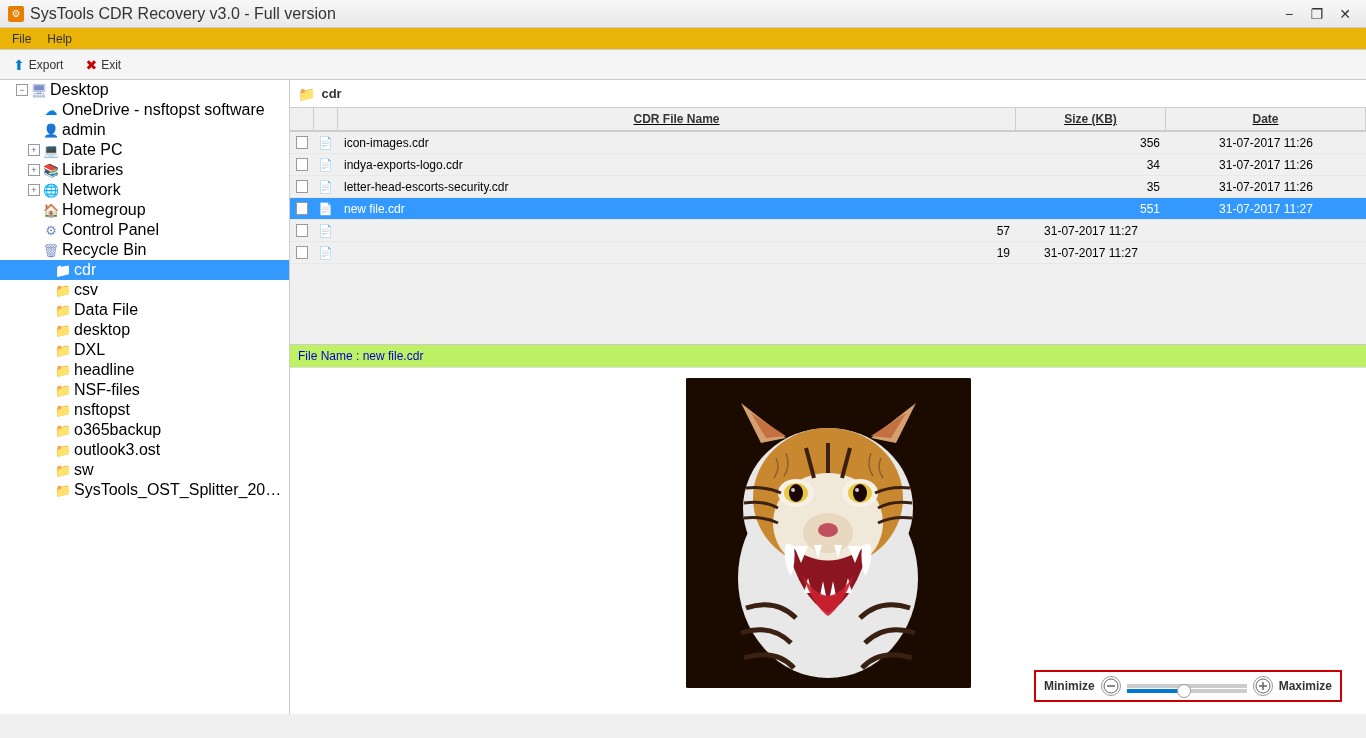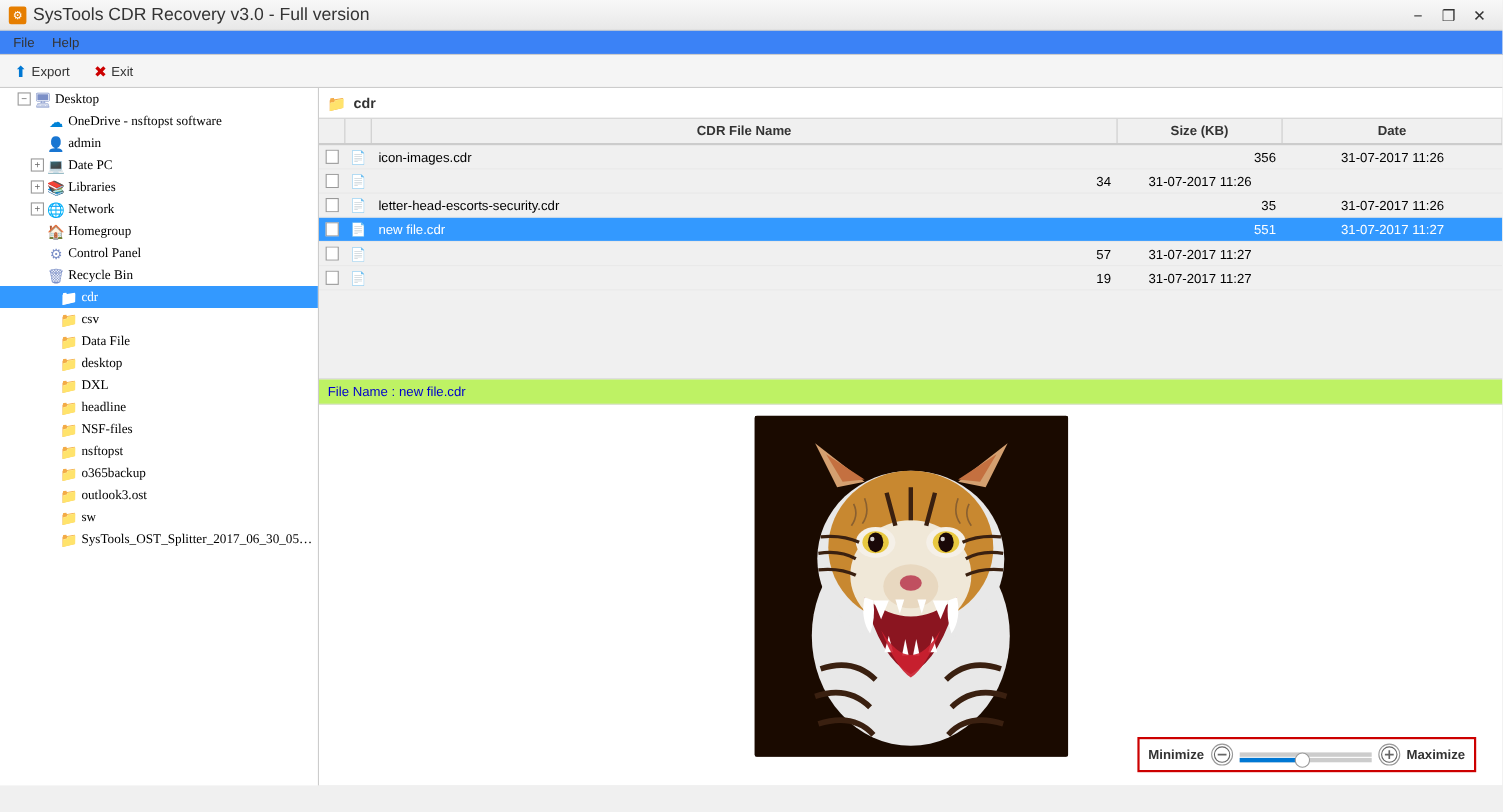--- a/index.html
+++ b/index.html
@@ -17,21 +17,21 @@
       background: linear-gradient(to bottom, #f8f8f8, #e8e8e8);
     }
     .title-bar-left { display: flex; align-items: center; gap: 6px; }
     .title-bar-icon { width: 16px; height: 16px; background: #e67e00; border-radius: 2px; display: flex; align-items: center; justify-content: center; font-size: 10px; color: white; }
     .title-bar-text { font-size: 16px; color: #333; }
     .title-bar-controls { display: flex; gap: 2px; }
     .title-btn { width: 26px; height: 20px; border: none; background: transparent; cursor: pointer; font-size: 14px; display: flex; align-items: center; justify-content: center; color: #333; }
 
     
     .menu-bar {
-      background: #3b82f6;
+      background: #eab308;
       border-bottom: 1px solid #ccc;
       height: 22px;
       display: flex;
       align-items: center;
       padding: 0 4px;
     }
     .menu-item { padding: 2px 8px; cursor: pointer; font-size: 12px; color: #333; }
 
     
     .toolbar {
@@ -87,21 +87,21 @@
     .tree-indent-1 { padding-left: 16px; }
     .tree-indent-2 { padding-left: 28px; }
     .tree-indent-3 { padding-left: 40px; }
     
     .expand-icon { width: 12px; height: 12px; display: inline-flex; align-items: center; justify-content: center; font-size: 9px; color: #666; border: 1px solid #999; background: white; flex-shrink: 0; }
     .expand-icon.expanded::after { content: '−'; }
     .expand-icon.collapsed::after { content: '+'; }
     .expand-icon.leaf { border: none; background: none; }
     
     .item-icon { width: 16px; height: 16px; flex-shrink: 0; display: flex; align-items: center; justify-content: center; font-size: 13px; }
-    .item-label { font-size: 12px; overflow: hidden; text-overflow: ellipsis; font-family: Liberation Serif, serif; }
+    .item-label { font-size: 16px; overflow: hidden; text-overflow: ellipsis; }
 
     
     .icon-desktop { color: #7b8fc7; }
     .icon-onedrive { color: #0082d6; }
     .icon-user { color: #7b8fc7; }
     .icon-pc { color: #7b8fc7; }
     .icon-libraries { color: #ffaa00; }
     .icon-network { color: #7b8fc7; }
     .icon-homegroup { color: #e87b3c; }
     .icon-controlpanel { color: #7b8fc7; }
@@ -139,20 +139,21 @@
     }
 
     
     .table-header {
       display: grid;
       grid-template-columns: 24px 24px 1fr 150px 200px;
       background: #f0f0f0;
       border-bottom: 2px solid #ccc;
       height: 24px;
       align-items: center;
+      text-decoration: underline;
     }
     .th {
       font-size: 12px;
       font-weight: bold;
       color: #333;
       padding: 0 4px;
       border-right: 1px solid #ccc;
       height: 100%;
       display: flex;
       align-items: center;
@@ -456,20 +457,21 @@
           <div class="cell">icon-images.cdr</div>
           <div class="cell right">356</div>
           <div class="cell center">31-07-2017 11:26</div>
         </div>
 
         <div class="file-row">
           <div class="cell center">
             <span class="checkbox"></span>
           </div>
           <div class="cell center">📄</div>
+          <div class="cell">indya-exports-logo.cdr</div>
           <div class="cell right">34</div>
           <div class="cell center">31-07-2017 11:26</div>
         </div>
 
         <div class="file-row">
           <div class="cell center">
             <span class="checkbox"></span>
           </div>
           <div class="cell center">📄</div>
           <div class="cell">letter-head-escorts-security.cdr</div>

